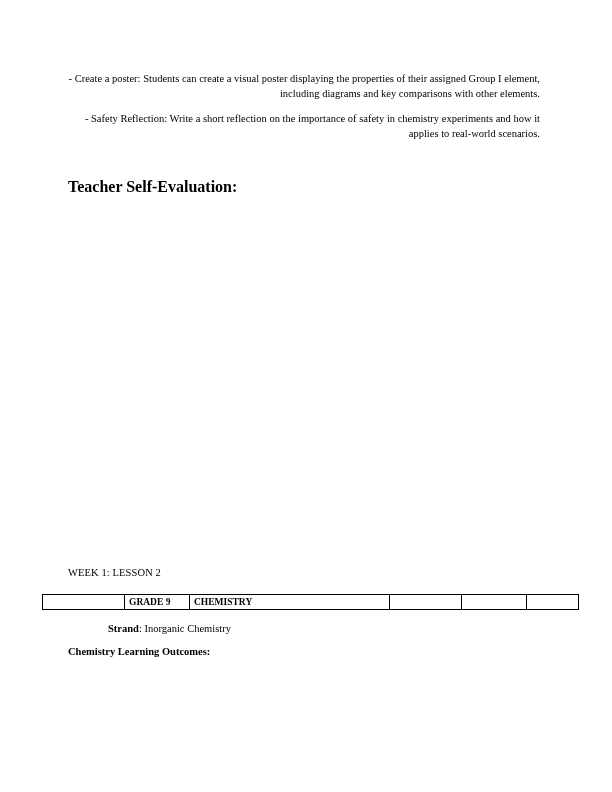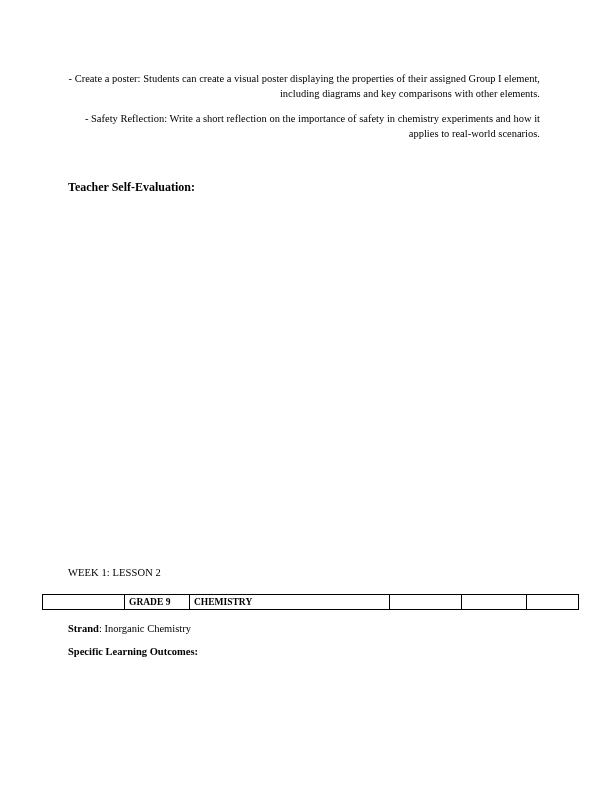--- a/index.html
+++ b/index.html
@@ -23,21 +23,21 @@
     padding: 72px 68px 72px 68px;
   }
   .para {
     font-size: 10.5px;
     line-height: 14.5px;
     margin: 0 0 11px 0;
     text-align: right;
     max-width: 472px;
   }
   .heading {
-    font-size: 12px;
+    font-size: 16px;
     font-weight: bold;
     line-height: 14.5px;
     margin: 0;
   }
   .spacer-self-eval {
     height: 28px;
   }
   .big-gap {
     height: 372px;
   }
@@ -72,20 +72,21 @@
   col.c-roll   { width: 52px; }
 
   .field-line {
     font-size: 10.5px;
     line-height: 14.5px;
     margin: 0 0 10px 0;
     padding-left: 0px;
   }
   .field-line .label {
     font-weight: bold;
+    margin-left: 40px;
   }
   .body-indent {
     margin-left: 0px;
   }
   .outcomes-heading {
     font-size: 10.5px;
     font-weight: bold;
     margin: 0;
   }
   .table-wrap {
@@ -134,16 +135,16 @@
           <td>&nbsp;</td>
         </tr>
       </tbody>
     </table>
   </div>
 
   <div class="lower-text">
     <div class="field-line">
       <span class="label">Strand</span><span>: </span><span>Inorganic Chemistry</span>
     </div>
-    <div class="outcomes-heading">Specific Learning Outcomes:</div>
+    <div class="outcomes-heading">Chemistry Learning Outcomes:</div>
   </div>
 
 </div>
 
 </body></html>

